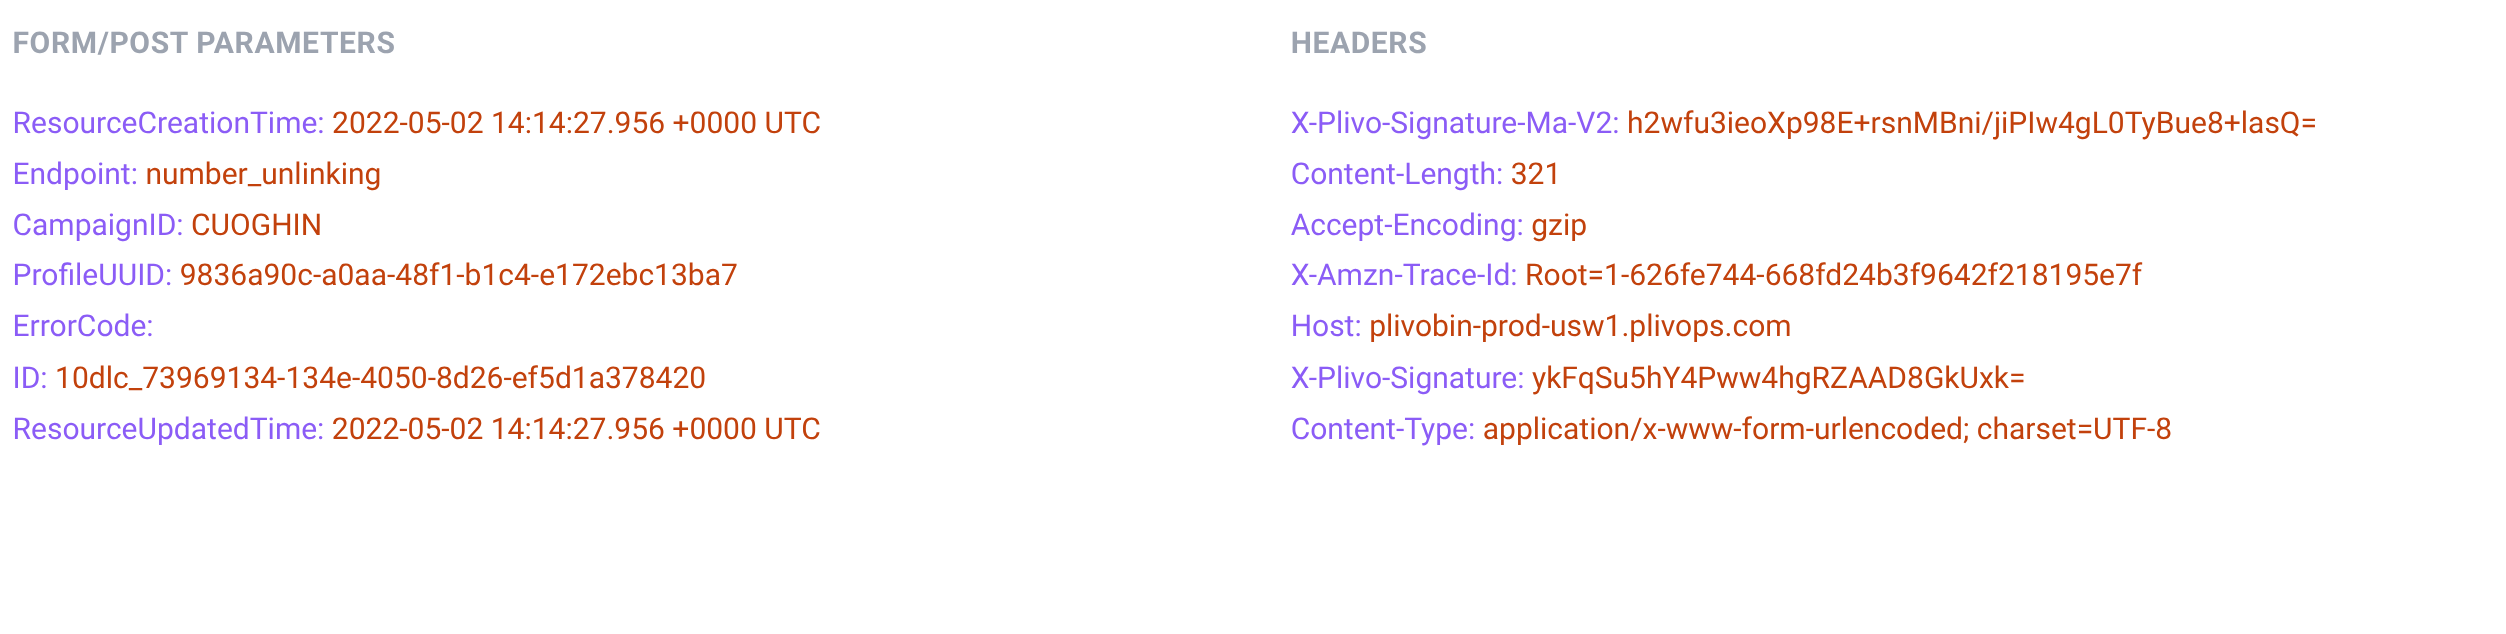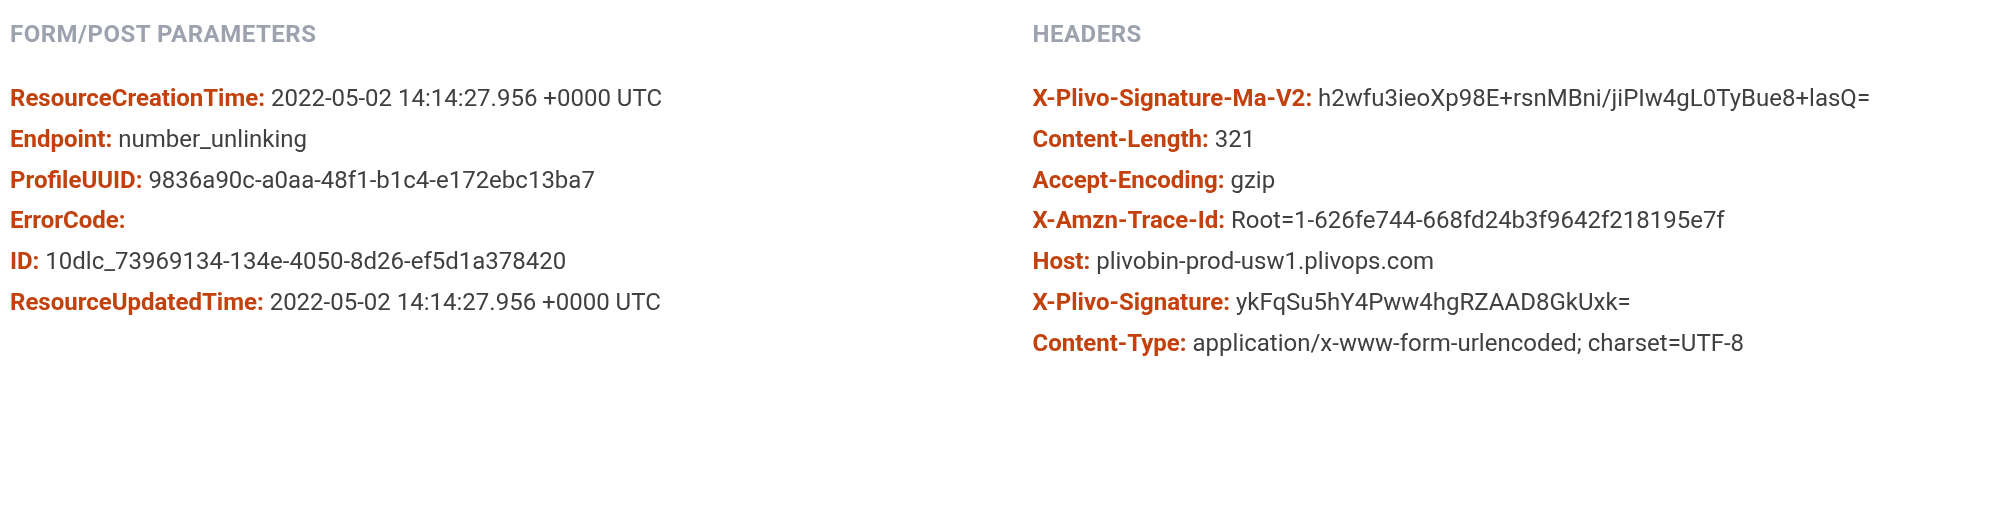--- a/index.html
+++ b/index.html
@@ -26,38 +26,39 @@
       color: #9ca3af;
       letter-spacing: 0.5px;
       margin-bottom: 30px;
     }
     .row {
       font-size: 24px;
       line-height: 1.7;
       color: #1f2937;
     }
     .key {
-      font-weight: 700;
-      color: #c2410c;
+      font-weight: 400;
+      color: #8b5cf6;
       text-align: center;
     }
     .value {
       font-weight: 400;
-      color: #404040;
+      color: #c2410c;
     }
   </style>
 </head>
 <body>
 
 <div class="container">
   <div class="column">
     <h2 class="section-title">FORM/POST PARAMETERS</h2>
     <div>
       <div class="row"><span class="key">ResourceCreationTime:</span><span class="value"> 2022-05-02 14:14:27.956 +0000 UTC</span></div>
       <div class="row"><span class="key">Endpoint:</span><span class="value"> number_unlinking</span></div>
+      <div class="row"><span class="key">CampaignID:</span><span class="value"> CUOGHIN</span></div>
       <div class="row"><span class="key">ProfileUUID:</span><span class="value"> 9836a90c-a0aa-48f1-b1c4-e172ebc13ba7</span></div>
       <div class="row"><span class="key">ErrorCode:</span><span class="value"></span></div>
       <div class="row"><span class="key">ID:</span><span class="value"> 10dlc_73969134-134e-4050-8d26-ef5d1a378420</span></div>
       <div class="row"><span class="key">ResourceUpdatedTime:</span><span class="value"> 2022-05-02 14:14:27.956 +0000 UTC</span></div>
     </div>
   </div>
   <div class="column">
     <h2 class="section-title">HEADERS</h2>
     <div>
       <div class="row"><span class="key">X-Plivo-Signature-Ma-V2:</span><span class="value"> h2wfu3ieoXp98E+rsnMBni/jiPIw4gL0TyBue8+lasQ=</span></div>

